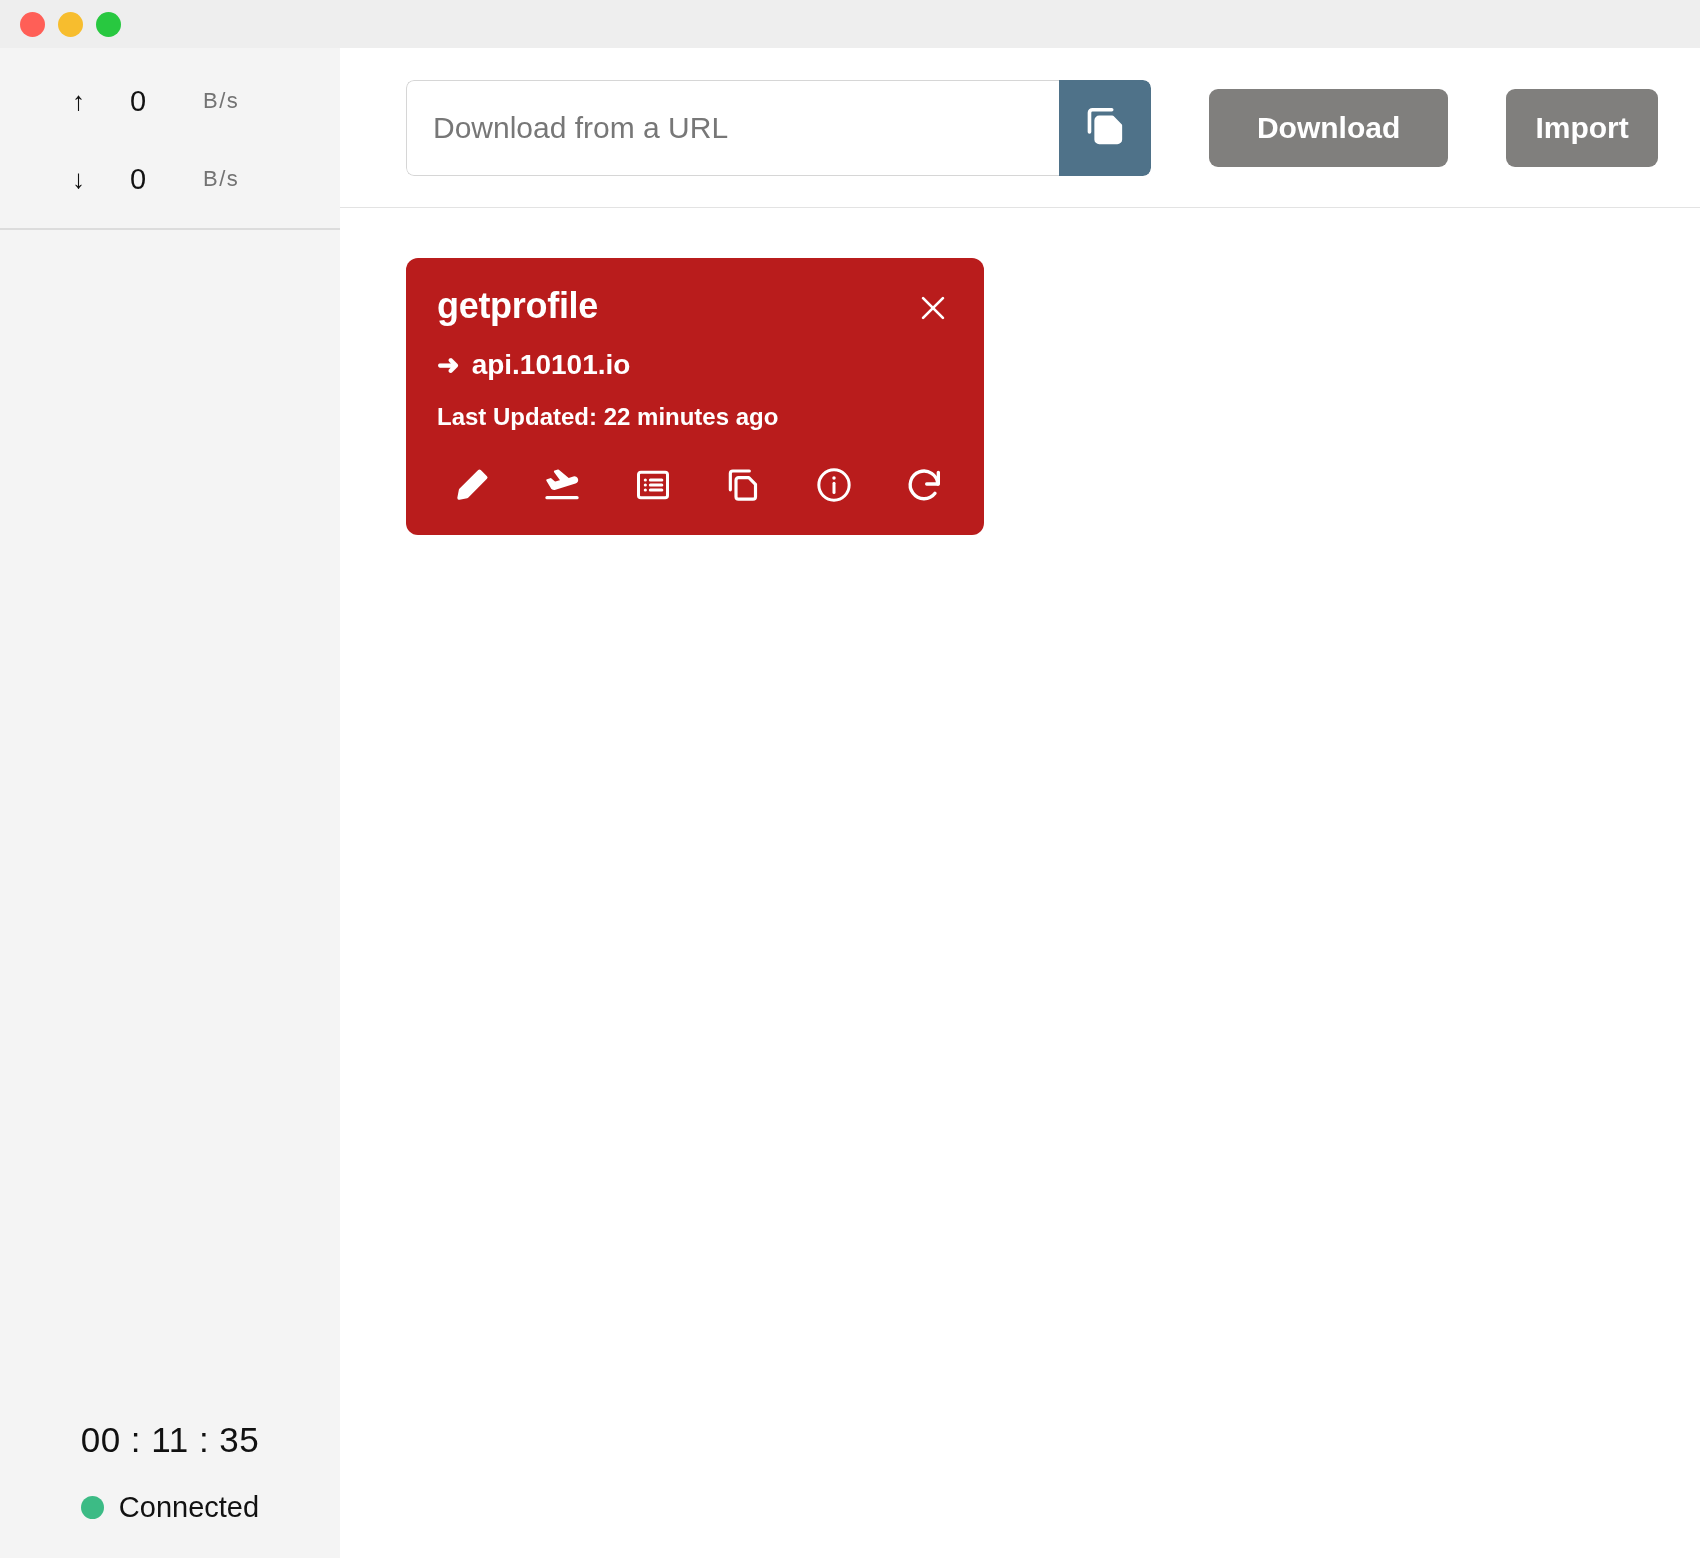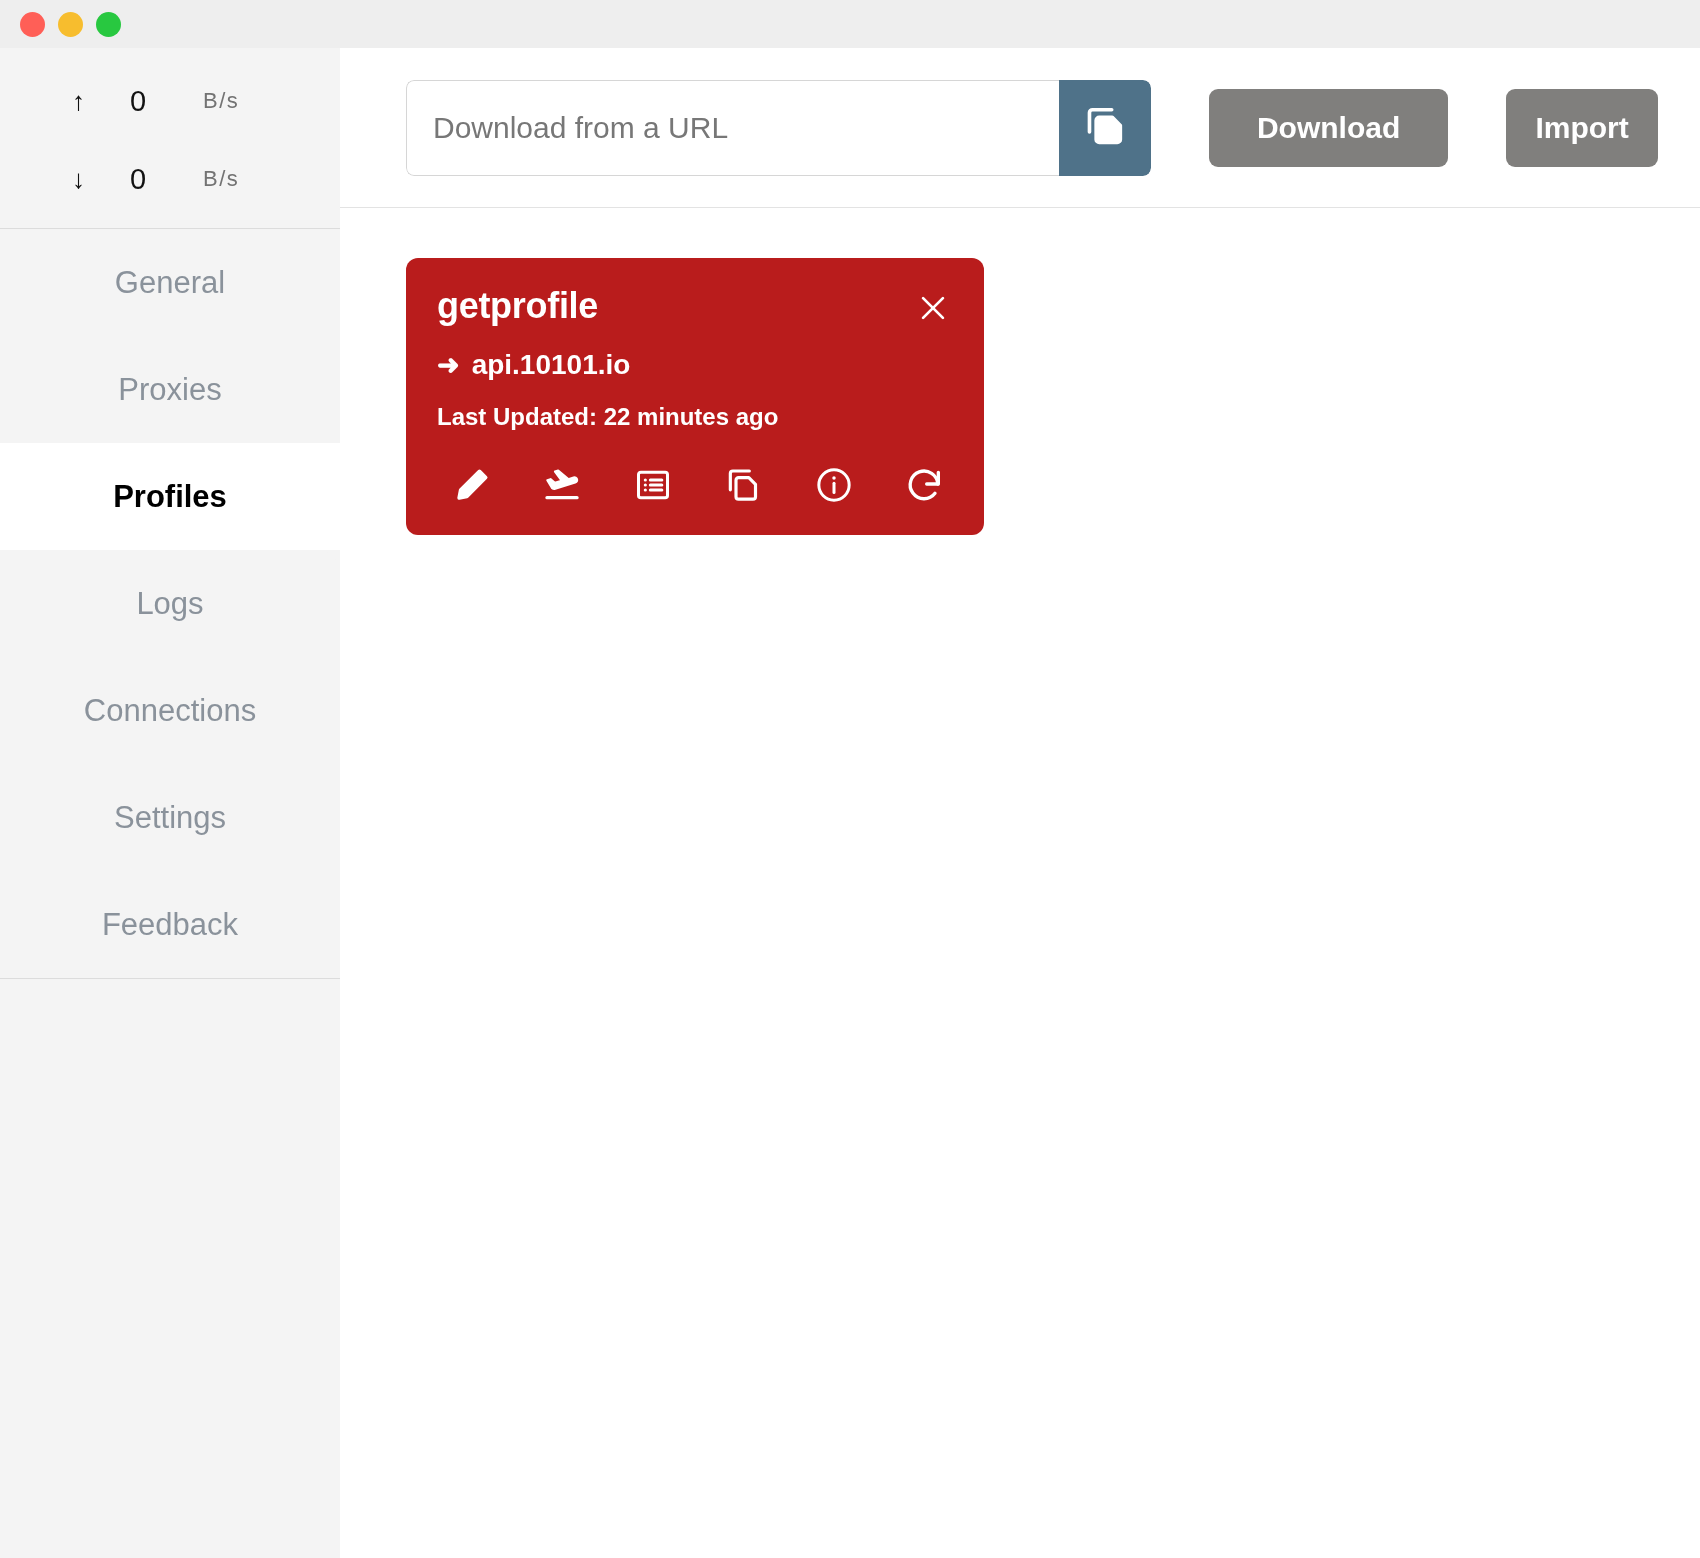--- a/index.html
+++ b/index.html
@@ -326,47 +326,31 @@
           <span class="speed-value">0</span>
           <span class="speed-unit">B/s</span>
         </div>
         <div class="speed-row">
           <span class="speed-arrow">↓</span>
           <span class="speed-value">0</span>
           <span class="speed-unit">B/s</span>
         </div>
       </div>
 
-      <div class="nav">
-        <div class="nav-item">
-          <span>General</span>
-        </div>
-        <div class="nav-item above-active">
-          <span>Proxies</span>
-        </div>
-        <div class="nav-item active">
-          <span>Profiles</span>
-        </div>
-        <div class="nav-item below-active">
-          <span>Logs</span>
-        </div>
-        <div class="nav-item">
-          <span>Connections</span>
-        </div>
-        <div class="nav-item">
-          <span>Settings</span>
-        </div>
-        <div class="nav-item">
-          <span>Feedback</span>
+
+      <div class="nav-divider"></div>
+      <div class="sidebar-spacer"></div>
+
+      <div class="sidebar-footer">
+        <div class="timer">00 : 11 : 35</div>
+        <div class="conn-status">
+          <span class="conn-dot"></span>
+          <span>Connected</span>
         </div>
       </div>
-
-      <div class="nav-divider"></div>
-      <div class="sidebar-spacer"></div>
-
 
     </div>
 
     <div class="main">
 
       <div class="toolbar">
         <div class="url-wrap">
           <input class="url-input" type="text" placeholder="Download from a URL" style="">
           <button class="paste-btn">
             <span>

